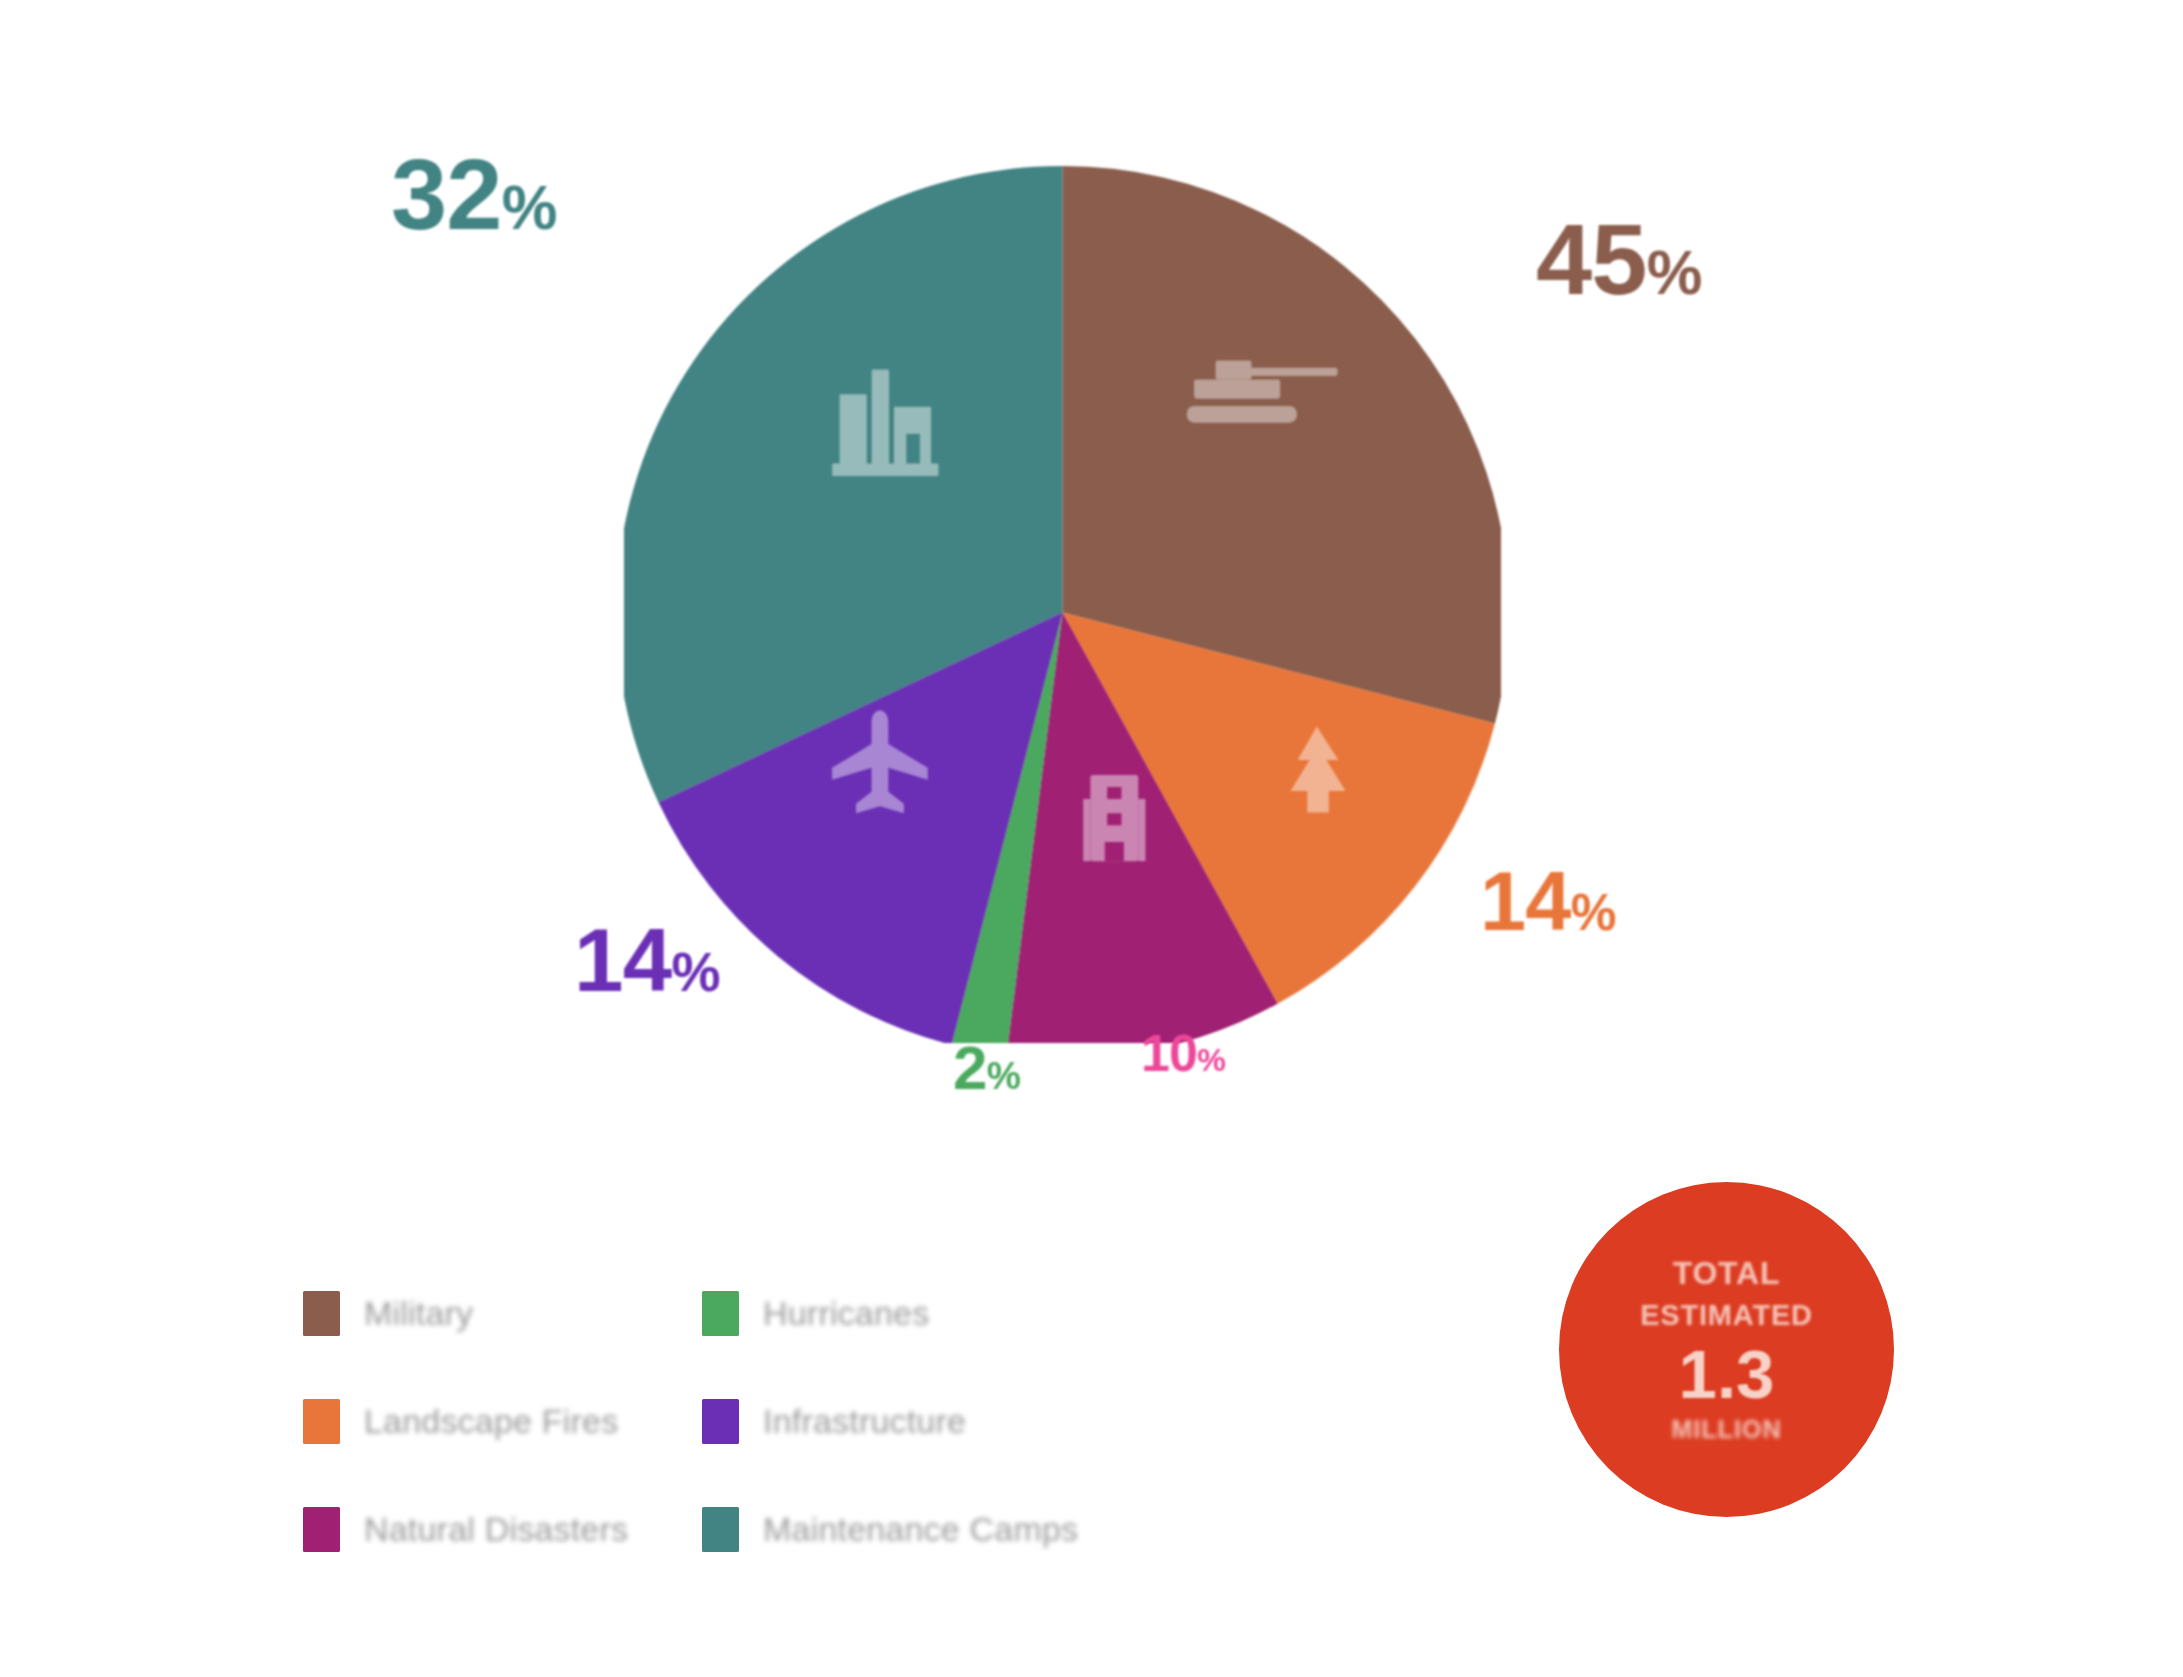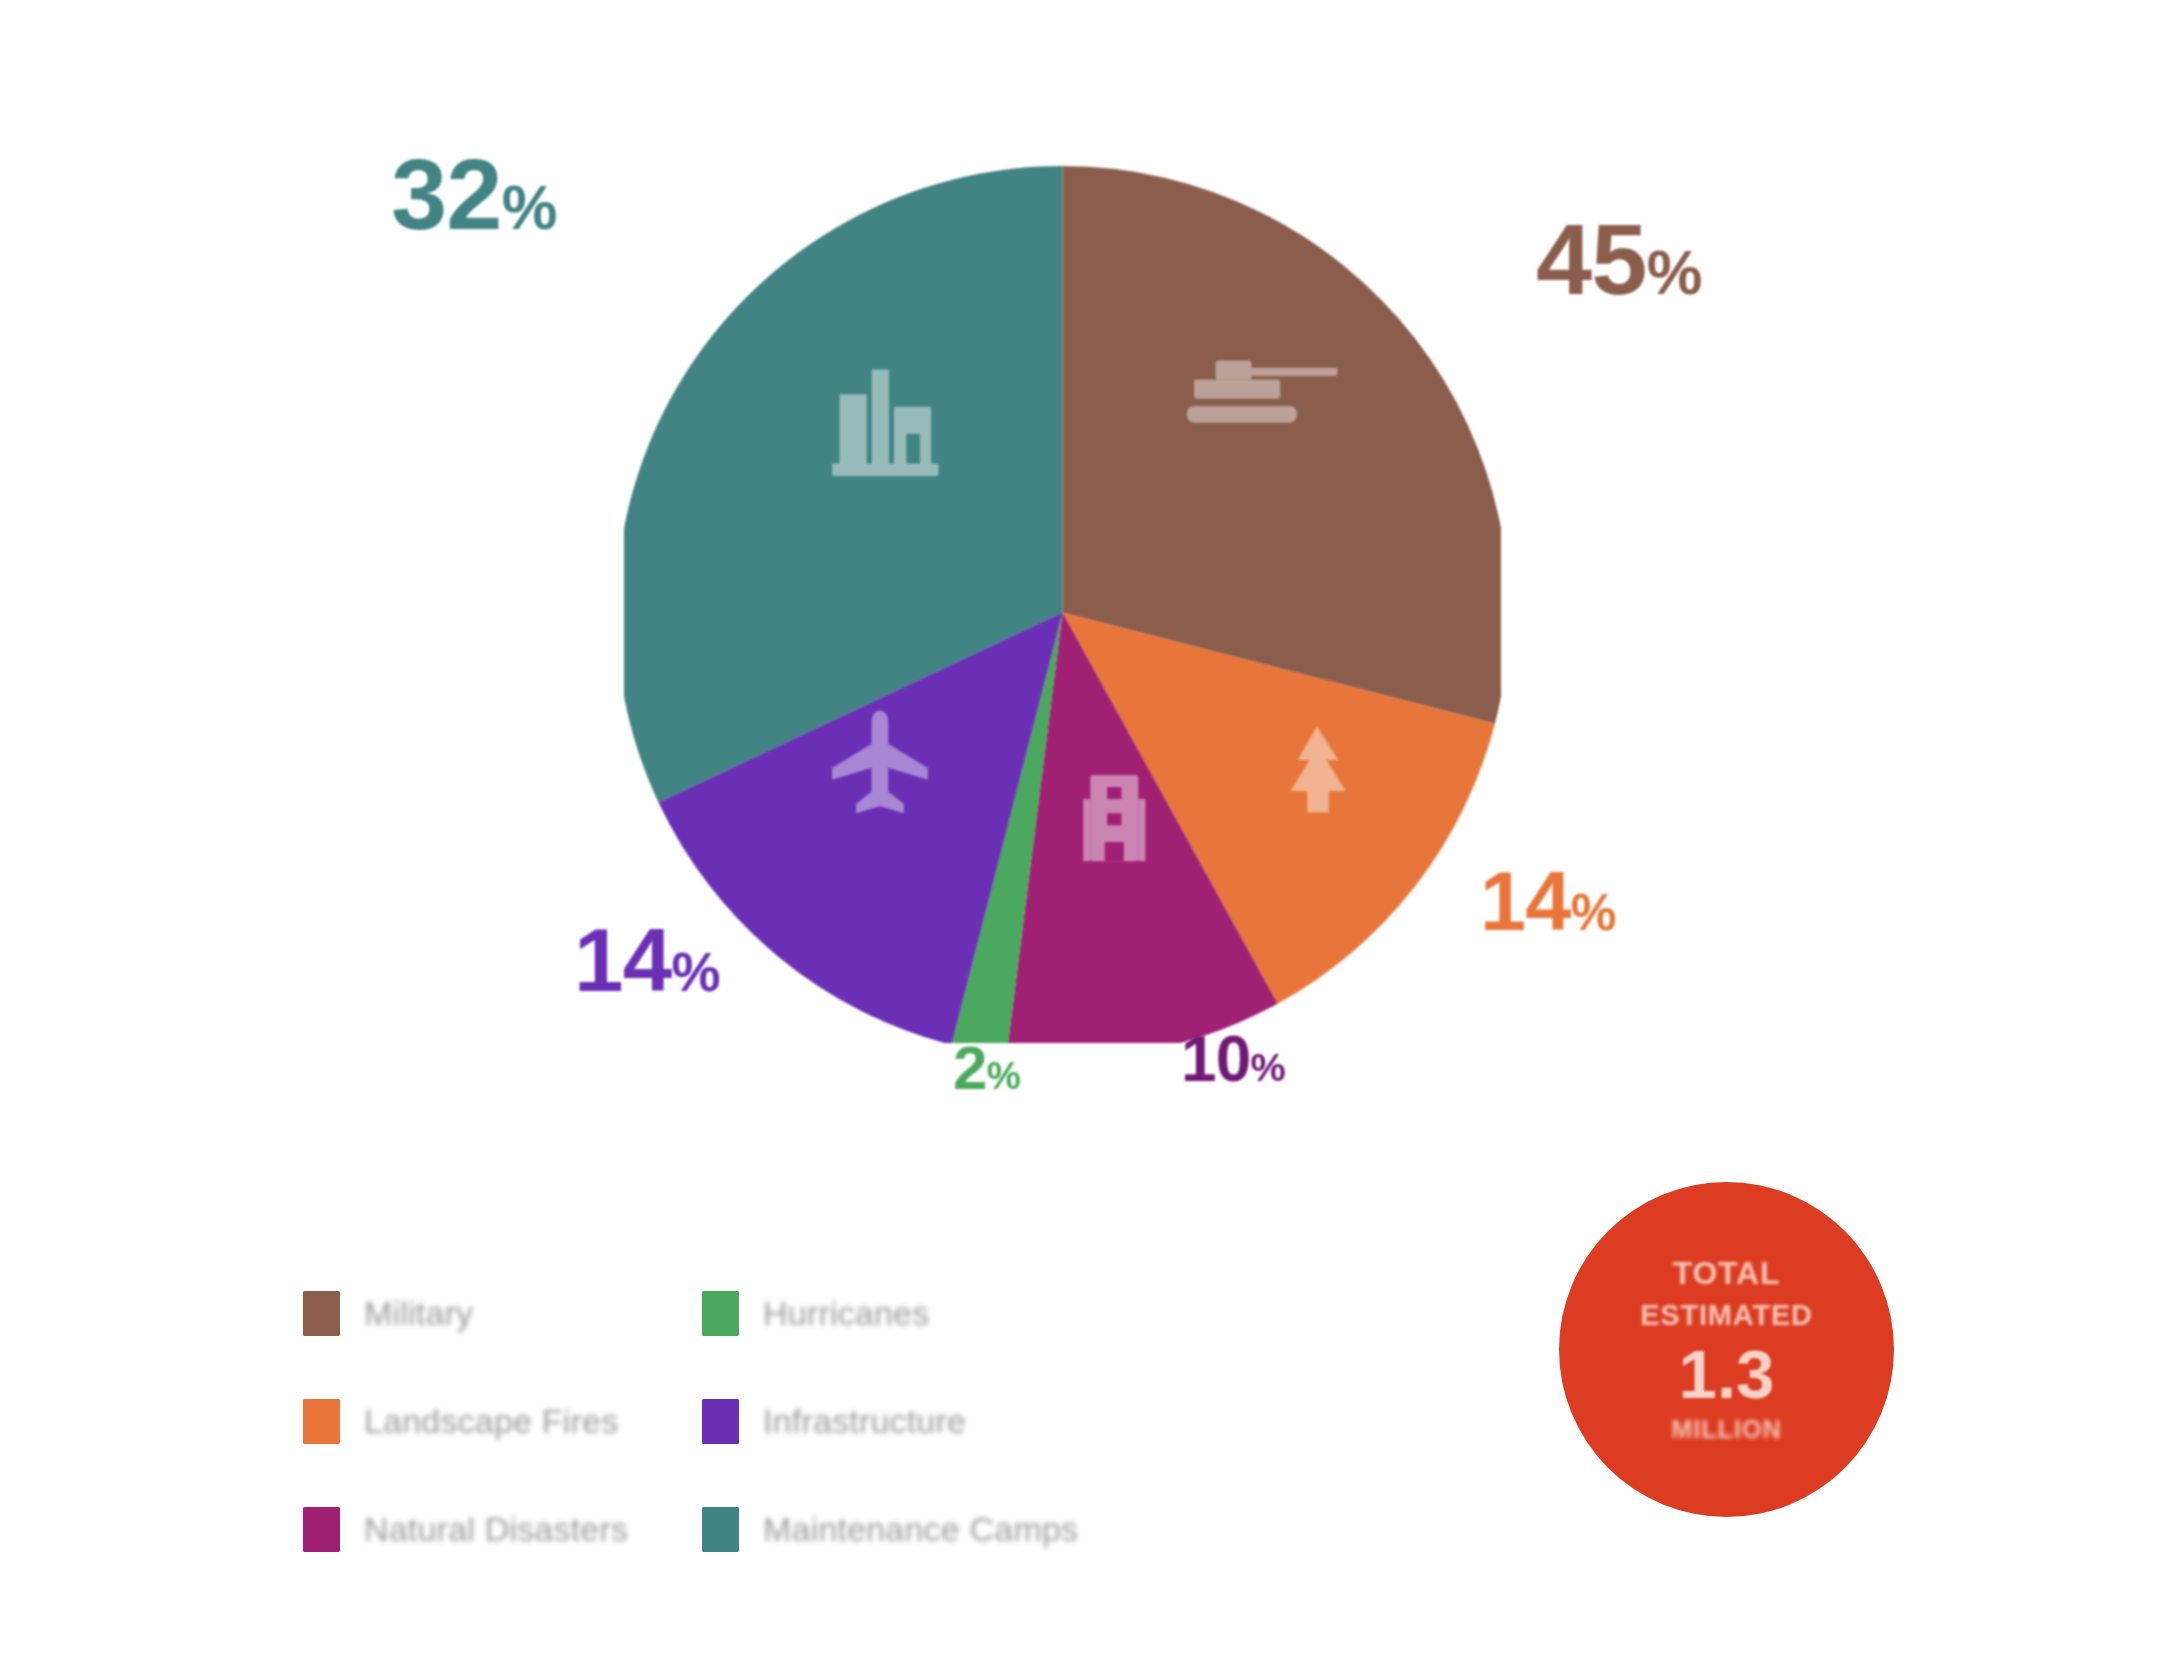--- a/index.html
+++ b/index.html
@@ -32,21 +32,21 @@
     font-weight:bold;
     letter-spacing:-0.8px;
     white-space:nowrap;
     line-height:1;
   }
   .pct .unit{ font-size:0.62em; }
 
   #pct-teal  { left:391px;  top:144px;  font-size:101px; color:#428383; }
   #pct-brown { left:1536px; top:209px;  font-size:101px; color:#8a5d4c; }
   #pct-orange{ left:1480px; top:860px; font-size:83px; color:#e8763a; }
-  #pct-magenta{left:1141px; top:1027px; font-size:64px; color:#701a75;margin-left:40px; }
+  #pct-magenta{left:1141px; top:1027px; font-size:52px; color:#ec4899; }
   #pct-green { left:953px; top:1037px; font-size:62px;  color:#4aa95e; }
   #pct-purple{ left:574px;  top:916px; font-size:89px; color:#6a2fb5;text-align:center; }
 
   
   #legend{
     position:absolute;
     left:303px; top:1259px;
     width:1005px;
     display:grid;
     grid-template-columns:351px 351px;

